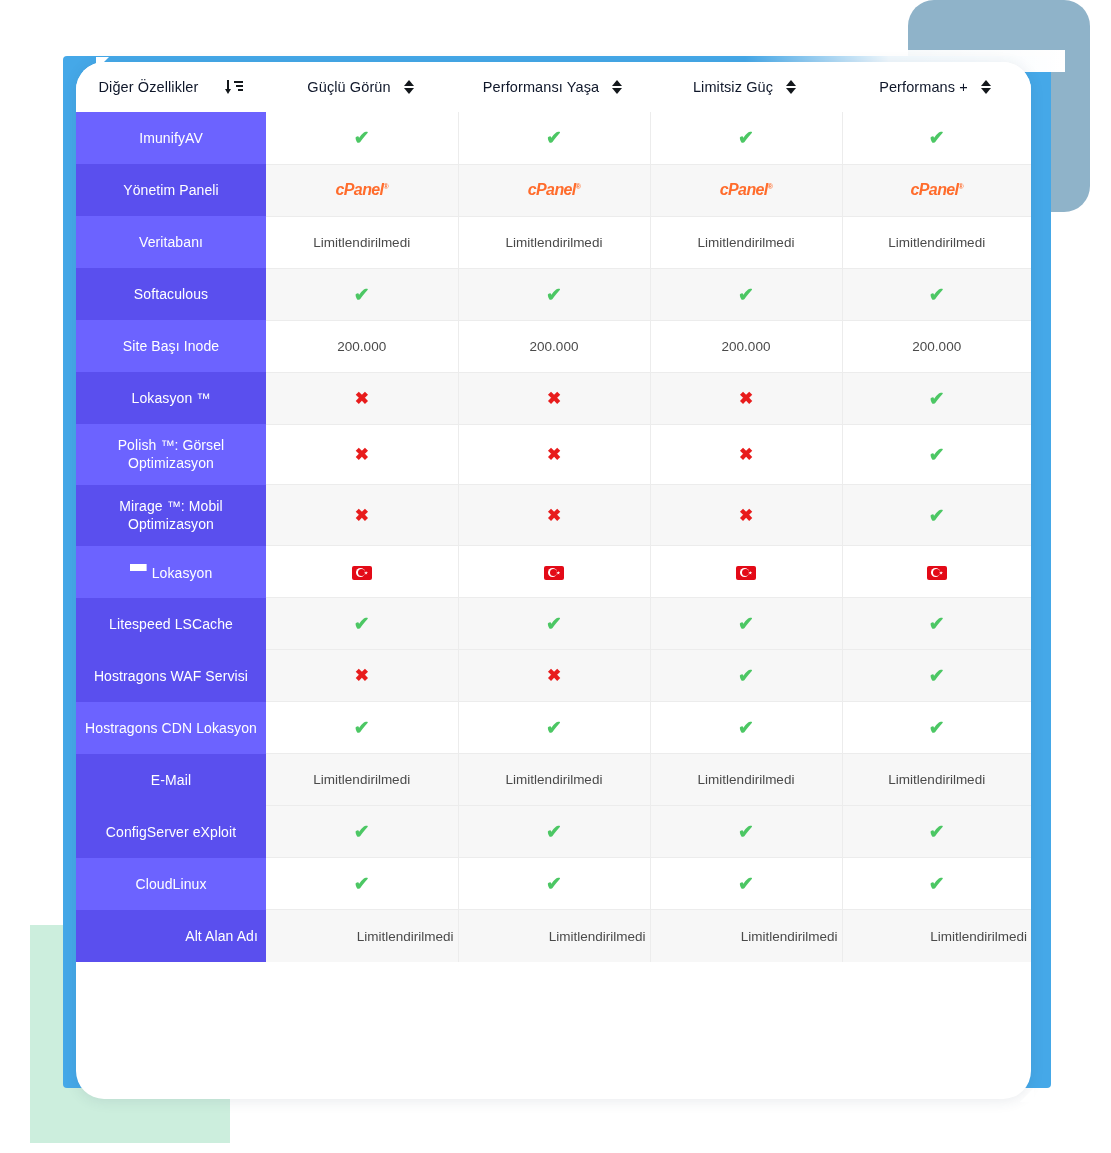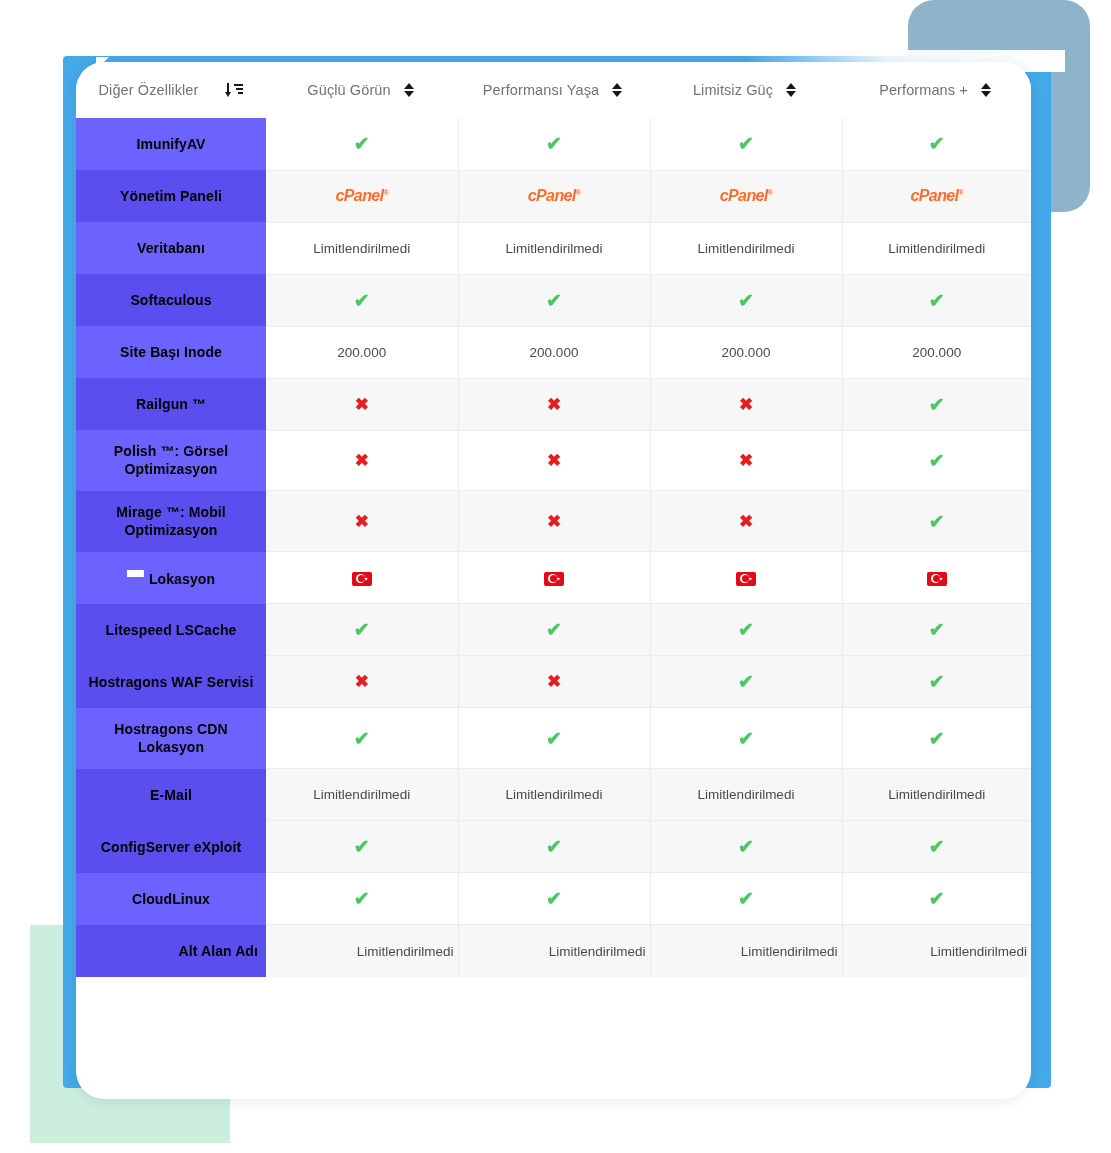--- a/index.html
+++ b/index.html
@@ -97,23 +97,23 @@
   }
 
   table.cmp {
     border-collapse: collapse;
     width: 955px;
     table-layout: fixed;
   }
 
   
   thead th {
-    height: 56px;
-    background: #ffffff;
-    color: #737373;
+    height: 50px;
+    background: #ffffff;
+    color: #0f172a;
     font-size: 14.5px;
     font-weight: 400;
     letter-spacing: 0.1px;
     vertical-align: middle;
     padding: 0;
   }
   .th-inner {
     display: flex;
     align-items: center;
     justify-content: center;
@@ -172,23 +172,23 @@
     padding: 0 4px;
   }
   tbody tr td:last-child { border-right: none; }
   tbody tr:last-child td { border-bottom: none; text-align: right; }
 
   tbody tr.odd td  { background: #FFFFFF; }
   tbody tr.even td { background: #F7F7F7; }
 
   
   td.rowlabel {
-    color: #000000;
+    color: #ffffff;
     font-size: 14px;
-    font-weight: 700;
+    font-weight: 400;
     letter-spacing: 0.1px;
     border-right: none;
     border-bottom: none;
     line-height: 1.32;
     padding: 12px 8px;
   }
   tbody tr.odd  td.rowlabel { background: #6C63FF !important; }
   tbody tr.even td.rowlabel { background: #5A4FEE !important; }
 
   .tick { color: #4CC764; font-size: 19px; font-weight: 700; line-height: 1; }
@@ -335,21 +335,21 @@
             <td><span class="tick">✔</span></td>
           </tr>
           <tr class="odd">
             <td class="rowlabel"><span>Site Başı Inode</span></td>
             <td><span>200.000</span></td>
             <td><span>200.000</span></td>
             <td><span>200.000</span></td>
             <td><span>200.000</span></td>
           </tr>
           <tr class="even">
-            <td class="rowlabel"><span>Railgun ™</span></td>
+            <td class="rowlabel"><span>Lokasyon ™</span></td>
             <td><span class="cross">✖</span></td>
             <td><span class="cross">✖</span></td>
             <td><span class="cross">✖</span></td>
             <td><span class="tick">✔</span></td>
           </tr>
           <tr class="odd">
             <td class="rowlabel"><span>Polish ™: Görsel Optimizasyon</span></td>
             <td><span class="cross">✖</span></td>
             <td><span class="cross">✖</span></td>
             <td><span class="cross">✖</span></td>

